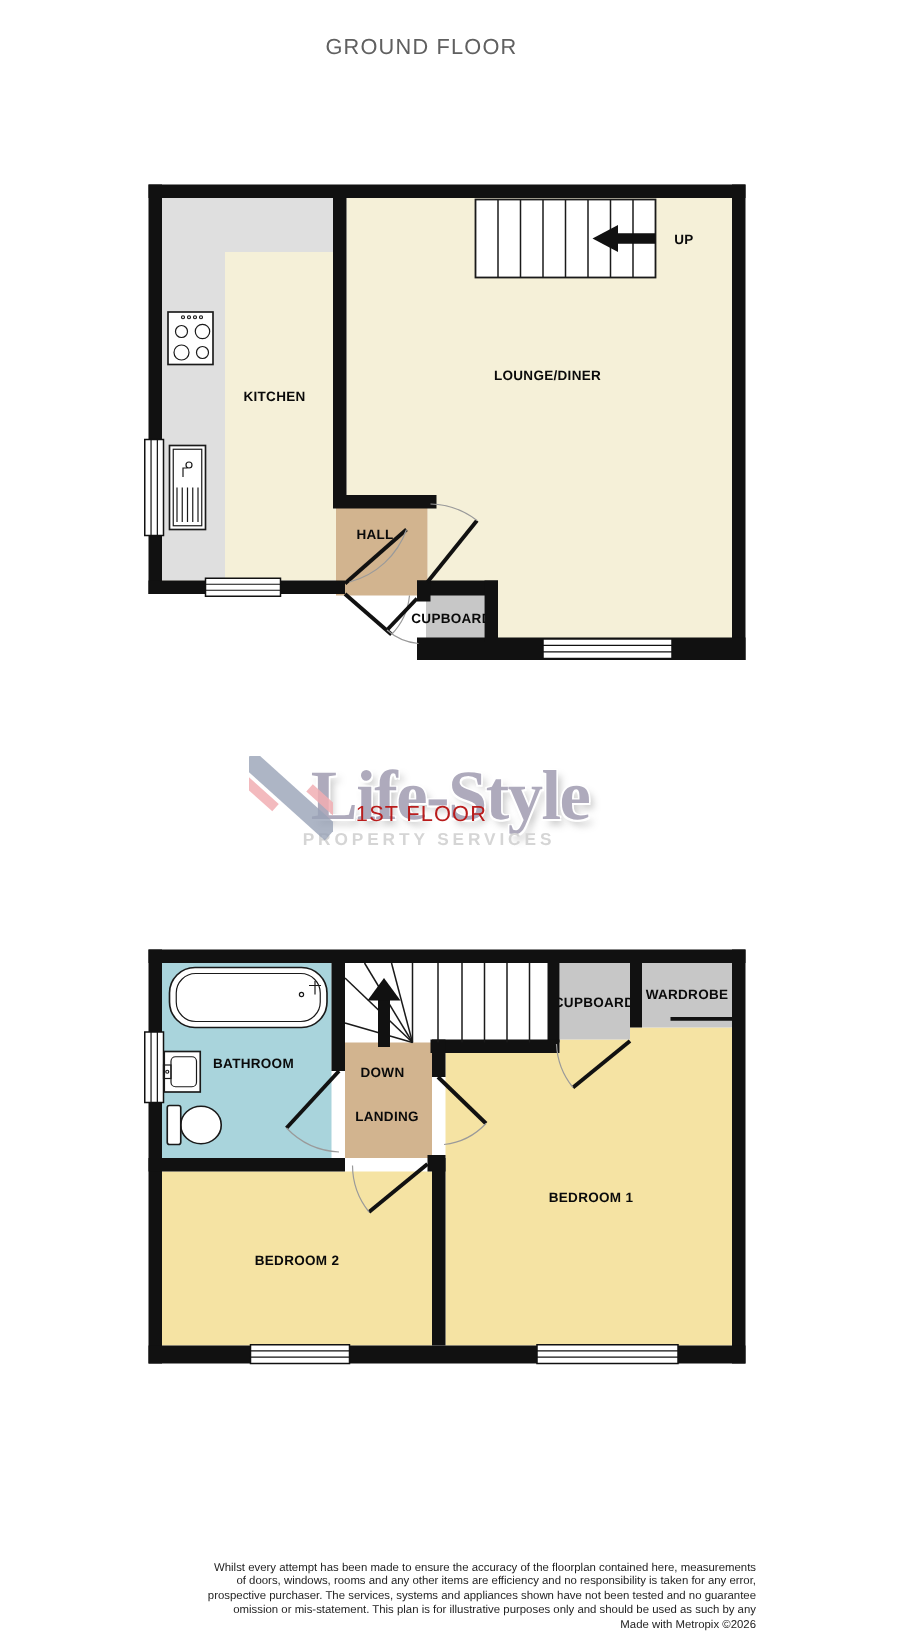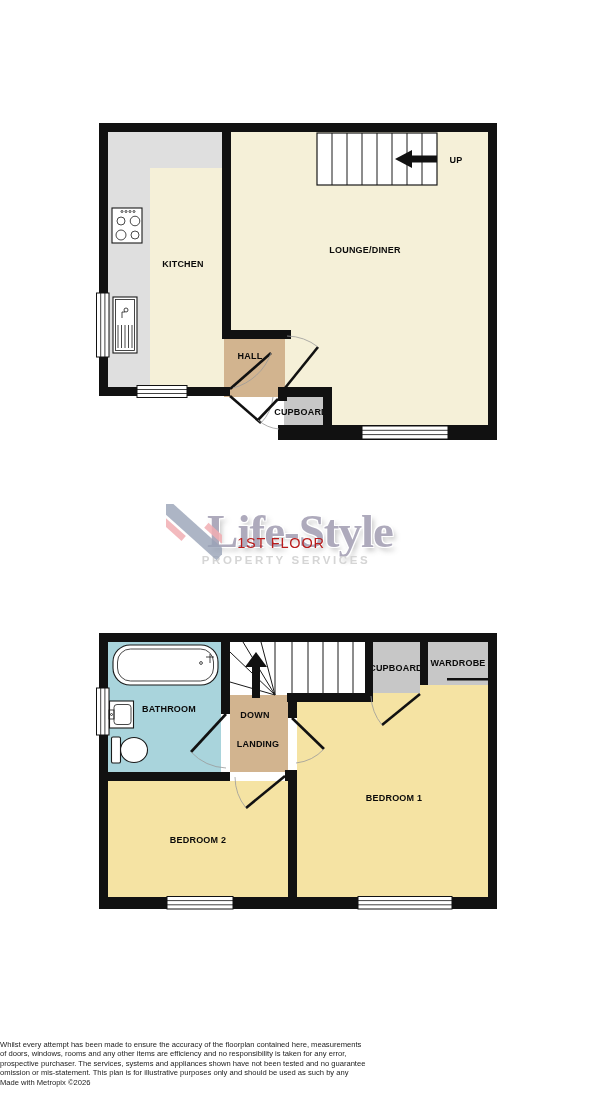--- a/index.html
+++ b/index.html
@@ -40,28 +40,29 @@
   
   .watermark{position:absolute;top:504px;left:0;width:600px;text-align:center;z-index:2}
   .brand{font-family:Liberation Serif, serif;font-weight:bold;font-size:47px;
     letter-spacing:-1px;color:rgba(125,118,147,.62);line-height:1.15;
     text-shadow:-1px -1px 0 #fff,1px -1px 0 #fff,-1px 1px 0 #fff,1px 1px 0 #fff,
       3px 4px 5px rgba(140,140,140,.45)}
   .tagline{font-weight:bold;font-size:11.5px;letter-spacing:2.6px;color:#d5d5d5;
     margin-top:-4px;transform:translateX(-14px)}
   #brand-logo{position:absolute;left:166px;top:0px;z-index:1}
   
-  .footer{position:absolute;top:1040px;left:0;width:504px;text-align:left;
+  .footer{position:absolute;top:1040px;left:0;width:504px;text-align:right;
     font-size:7.6px;line-height:9.4px;color:#222}
 </style>
 </head>
 <body>
 
 <div class="stage">
 
+  <div class="floor-heading" id="heading-ground">GROUND FLOOR</div>
 
   <svg id="ground-svg" class="plan" width="410" height="325" viewBox="0 0 410 325">
 
     <g>
       <rect class="cream" x="13" y="12" width="118" height="255"></rect>
       <rect class="counter" x="13" y="12" width="42" height="255"></rect>
       <rect class="counter" x="13" y="12" width="114" height="36"></rect>
       <polygon class="cream" points="136,12 393,12 393,308 237,308 237,268 190,268 190,218 136,218"></polygon>
       <rect class="hall" x="129" y="217" width="61" height="60"></rect>
       <rect class="storage" x="189" y="276" width="39" height="30"></rect>

